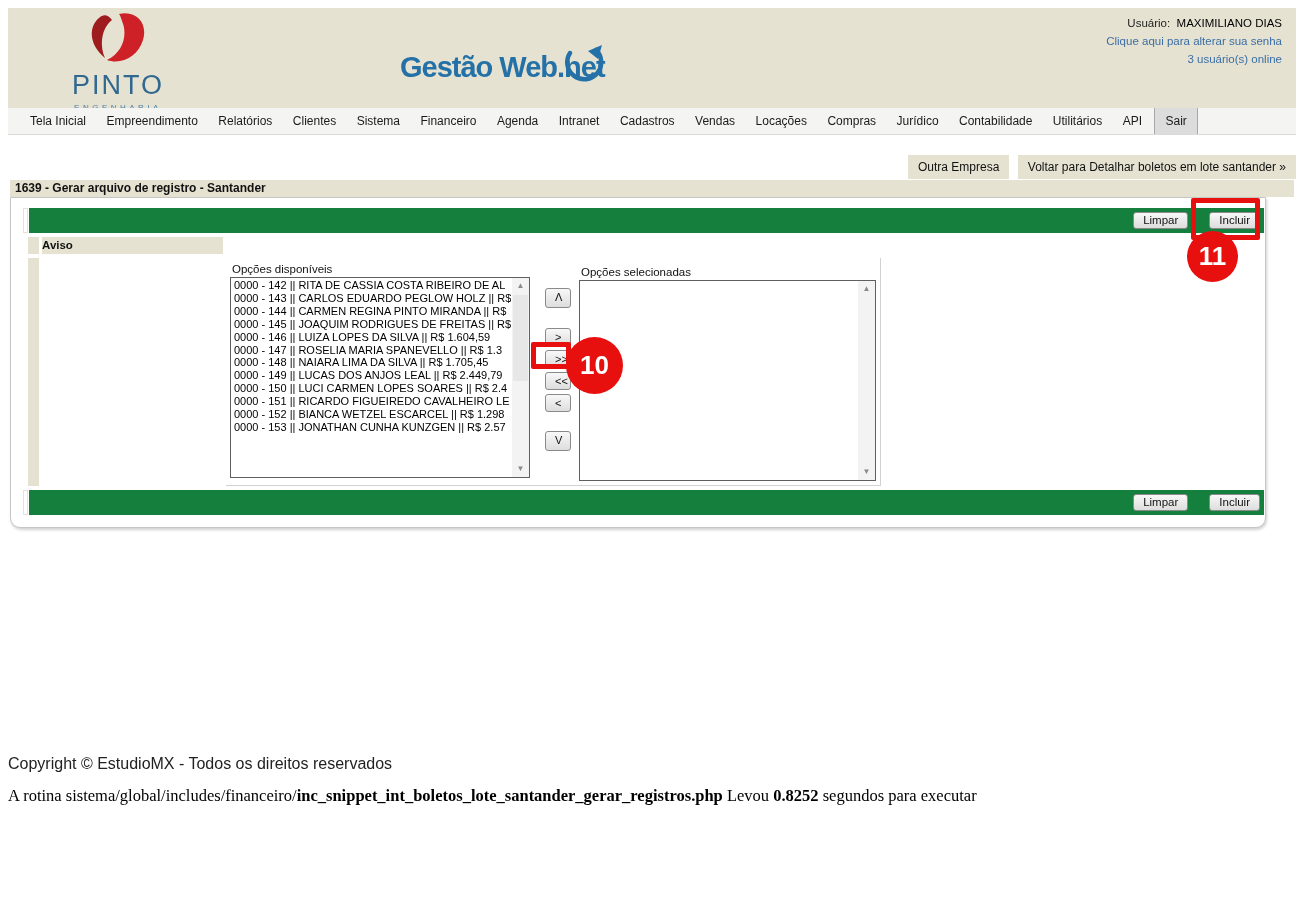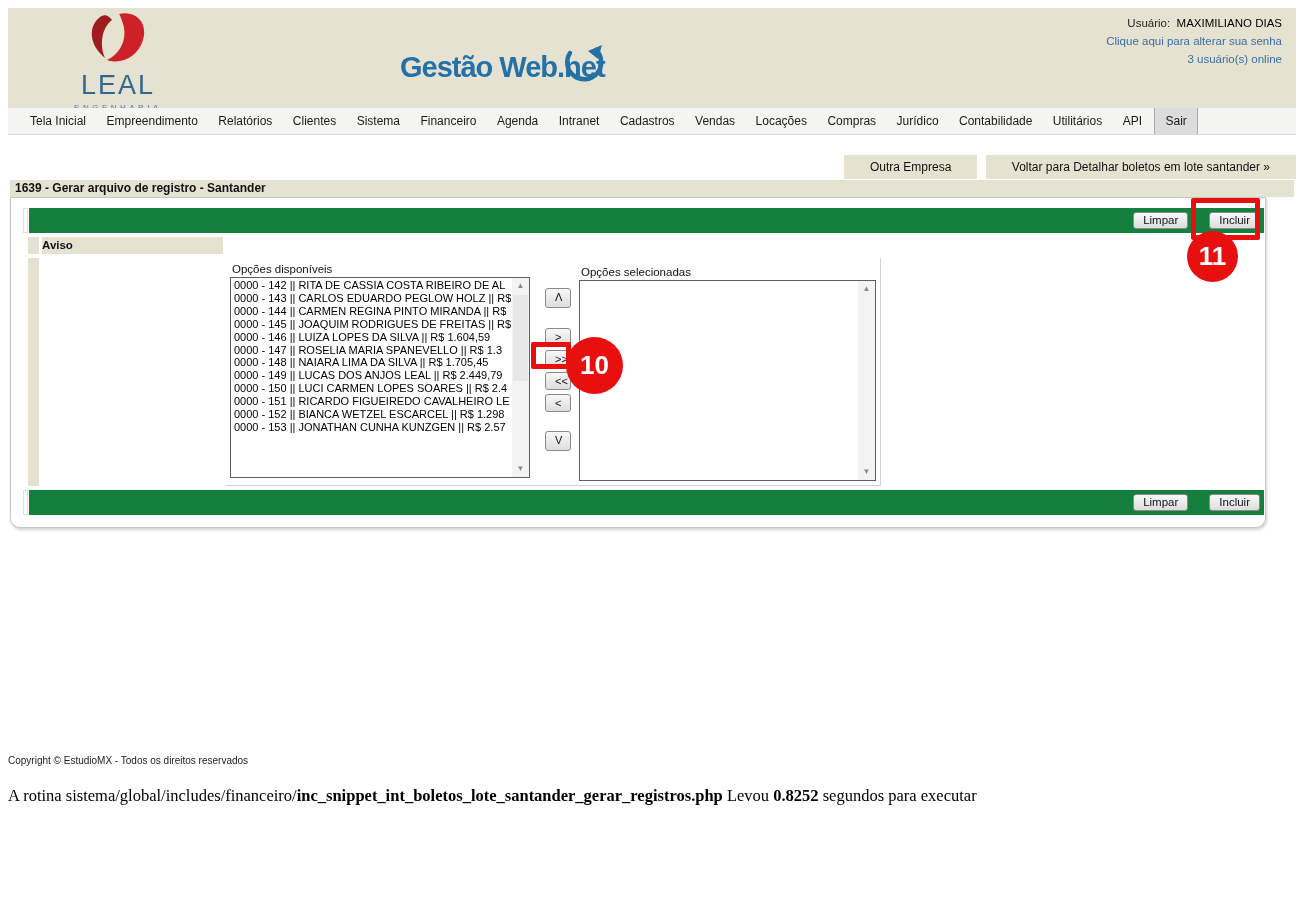--- a/index.html
+++ b/index.html
@@ -20,21 +20,21 @@
   .userbox a { color:#3a6ea5; text-decoration:none; cursor:pointer;margin-top:31px; }
   .userbox .online { color:#3a6ea5; }
 
   
   .menubar { left:8px; top:108px; width:1288px; height:27px; background:#f4f4f2; border-bottom:1px solid #d9d9d9; white-space:nowrap; padding-left:14px; }
   .menu-item { display:inline-block; font-size:12px; color:#1a1a1a; line-height:26px; padding:0 8px; cursor:pointer; }
   .menu-item.active { background:#dcdcdc; border-left:1px solid #a8a8a8; border-right:1px solid #a8a8a8; padding:0 10px; }
 
   
   .actionsrow { top:155px; right:8px; height:24px; white-space:nowrap; }
-  .flatbtn { display:inline-block; background:#e6e2d2; color:#111; font-size:12px; line-height:24px; padding:0 26px; margin-left:4px; cursor:pointer; }
+  .flatbtn { display:inline-block; background:#e6e2d2; color:#111; font-size:12px; line-height:24px; padding:0 10px; margin-left:4px; cursor:pointer; }
 
   
   .titlestrip { left:10px; top:180px; width:1284px; height:17px; background:#e6e2d2; font-size:12px; font-weight:bold; color:#111; line-height:17px; padding-left:5px; }
 
   
   .panel { left:10px; top:197px; width:1256px; height:331px; background:#fff; border:1px solid #c6c6c6; border-radius:0 0 10px 10px; box-shadow:1px 2px 3px rgba(0,0,0,.18); }
   .toolbar { position:absolute; left:12px; width:1241px; height:25px; display:flex; }
   .toolbar .notch { width:5px; height:25px; background:#fff; border:1px solid #e6e2d2; margin-right:1px; }
   .toolbar .bar { flex:1; background:#15803d; display:flex; justify-content:flex-end; align-items:center; padding-right:4px; gap:21px; }
   .btn { font-family:"Liberation Sans", sans-serif; font-size:11.5px; color:#111; background:linear-gradient(#f8f8f8,#dddddd); border:1px solid #8a8a8a; border-radius:3px; padding:1px 9px 2px; cursor:pointer; }
@@ -53,38 +53,38 @@
   .sthumb { position:absolute; left:1px; top:17px; width:15px; height:86px; background:#e7e7e7; cursor:pointer; }
   .movecol { position:absolute; width:28px; }
   .movebtn { position:absolute; left:0; width:26px; height:18px; font-size:11px; line-height:15px; text-align:center; }
   .movebtn.tall { height:20px; }
 
   
   .ann-rect { position:absolute; border:5px solid #e8100f; border-radius:2px; z-index:20; }
   .ann-circle { position:absolute; background:#e8100f; border-radius:50%; color:#fff; font-weight:bold; font-size:26px; display:flex; align-items:center; justify-content:center; z-index:19; }
 
   
-  .copyright { left:8px; top:755px; font-size:10px; color:#222; }
+  .copyright { left:8px; top:755px; font-size:16px; color:#222; }
   .rotina { left:8px; top:786px; font-size:16.5px; font-family:"Liberation Serif", serif; color:#000; }
   .rotina b { font-weight:bold; }
 </style>
 </head>
 <body>
 
 <div id="page">
 
   <div class="abs banner">
     <div class="abs veja">
       <span>
         <svg width="66" height="56" viewBox="0 0 66 56">
           <path d="M14 6 C4 14 3 32 20 46 C14 32 17 16 27 8 C23 2 18 2 14 6 Z" fill="#9e1b1e"></path>
           <path d="M34 2 C52 -2 63 12 58 28 C53 45 36 53 22 48 C38 40 43 23 37 9 C36 6 35 3 34 2 Z" fill="#cd2027"></path>
         </svg>
       </span>
-      <div class="veja-name">LEAL</div>
+      <div class="veja-name">PINTO</div>
       <div class="veja-sub">ENGENHARIA</div>
     </div>
     <div class="abs applogo">
       <span class="applogo-text"><span>Gestão Web.n</span><span>et</span></span>
       <span class="applogo-arrow">
         <svg width="54" height="50" viewBox="0 0 54 50">
           <path d="M12 12 A17 17 0 1 0 38 9" fill="none" stroke="#2471a8" stroke-width="4.5" stroke-linecap="round"></path>
           <polygon points="30,10 44,4 40,18" fill="#2471a8"></polygon>
         </svg>
       </span>

